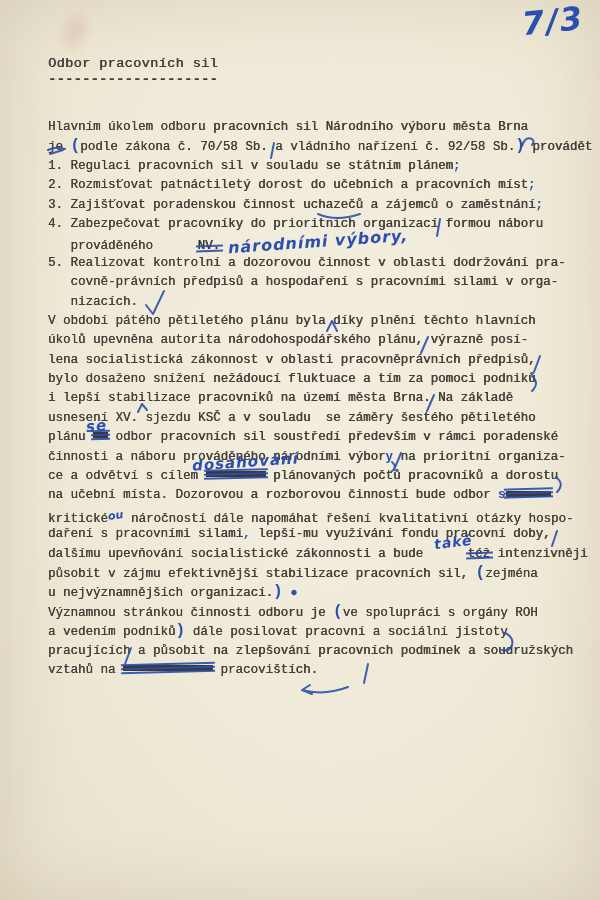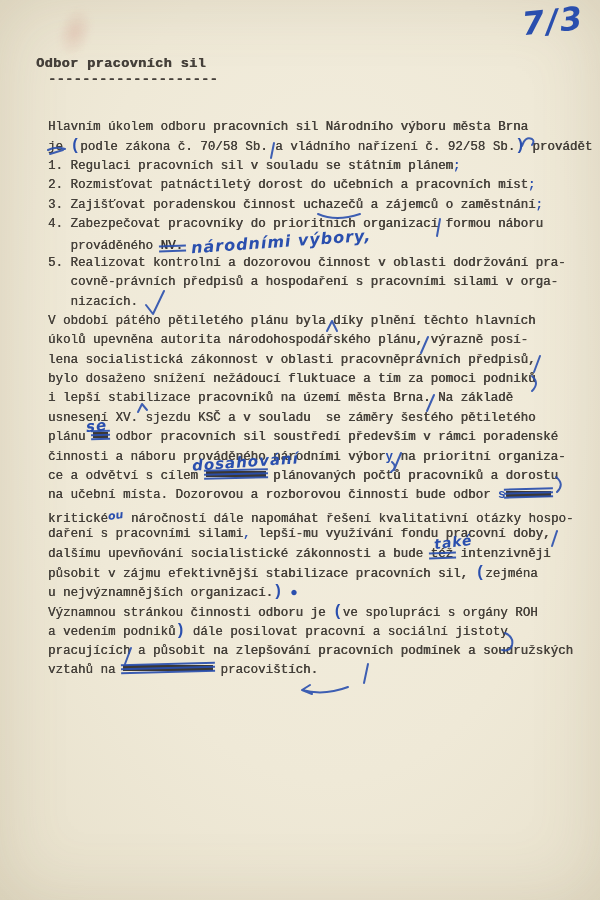--- a/index.html
+++ b/index.html
@@ -11,21 +11,21 @@
     box-shadow:inset 0 0 70px rgba(120,100,60,.16);
     font-family:"Liberation Mono","DejaVu Sans Mono",monospace;
     color:#45403a;
   }
   .smudge{
     position:absolute;left:58px;top:6px;width:34px;height:52px;border-radius:50%;
     background:radial-gradient(ellipse, rgba(205,140,125,.28), rgba(205,140,125,0) 70%);
     filter:blur(2px);transform:rotate(18deg);
   }
   .title{
-    position:absolute;left:36px;top:56px;font-size:13.5px;font-weight:bold;
+    position:absolute;left:48px;top:56px;font-size:13.5px;font-weight:normal;
     letter-spacing:.4px;white-space:pre;text-shadow:.4px 0 0 currentColor;
   }
   .dashes{
     position:absolute;left:48px;top:72px;font-size:13.5px;font-weight:bold;
     letter-spacing:.4px;white-space:pre;text-shadow:.4px 0 0 currentColor;
   }
   .body-text{
     position:absolute;left:48px;top:118px;width:560px;
     font-size:12.5px;line-height:19.4px;white-space:pre;
     text-shadow:.35px 0 0 currentColor;
@@ -34,21 +34,21 @@
   .blue{color:#2a4fae;font-weight:bold;text-shadow:none;}
   .paren{font-size:16px;font-weight:bold;}
   .bluesup{color:#2a4fae;font-weight:bold;font-style:italic;font-size:11px;
     vertical-align:3px;letter-spacing:0;text-shadow:none;
     font-family:"DejaVu Sans",sans-serif;display:inline-block;transform:rotate(-8deg);}
   .hand{
     font-family:"DejaVu Sans",sans-serif;font-style:italic;color:#2a4fae;
     font-size:16px;letter-spacing:1px;text-shadow:none;display:inline-block;
     transform:rotate(-4deg) translateY(-2px);font-weight:bold;
   }
-  .obliterated{position:relative;color:#3c3833;display:inline-block;}
+  .obliterated{position:relative;color:#3c3833;display:inline-block;margin-left:37px;}
   .obliterated::after{
     content:"";position:absolute;left:-2px;right:-2px;top:40%;height:7px;
     background:
       linear-gradient(#2a4fae,#2a4fae) 0 0/100% 2.4px no-repeat,
       linear-gradient(#2a4fae,#2a4fae) 0 100%/100% 2.4px no-repeat;
     transform:rotate(-2deg);opacity:.92;
   }
   .scribble{position:relative;display:inline-block;height:12px;vertical-align:-1px;}
   .scribble::before{
     content:"";position:absolute;left:0;right:0;top:1px;bottom:1px;

